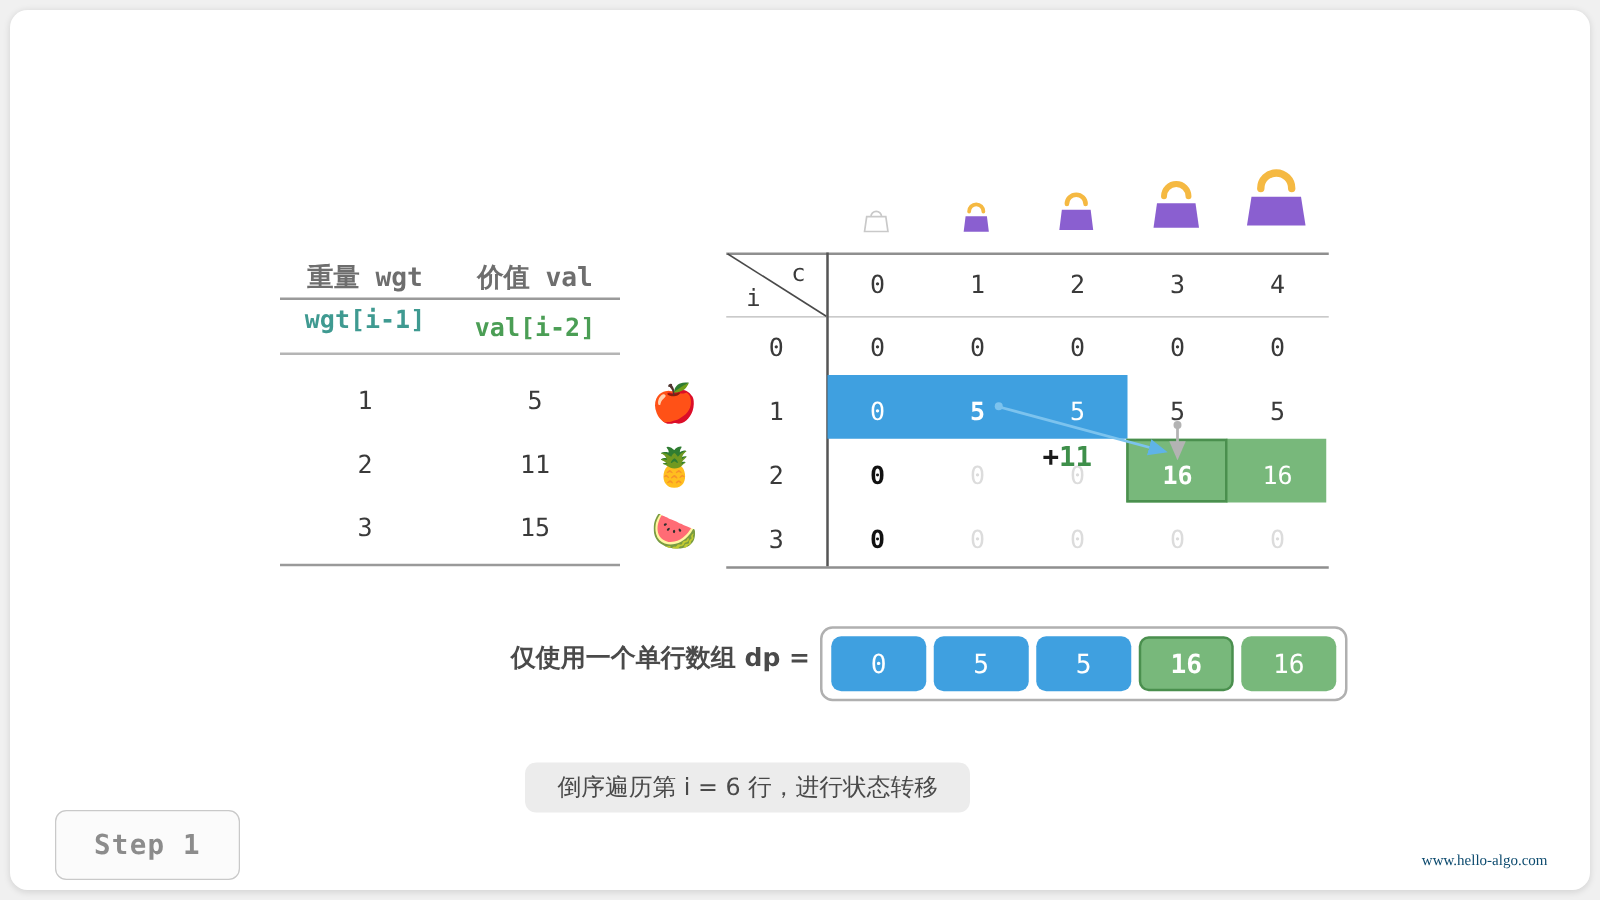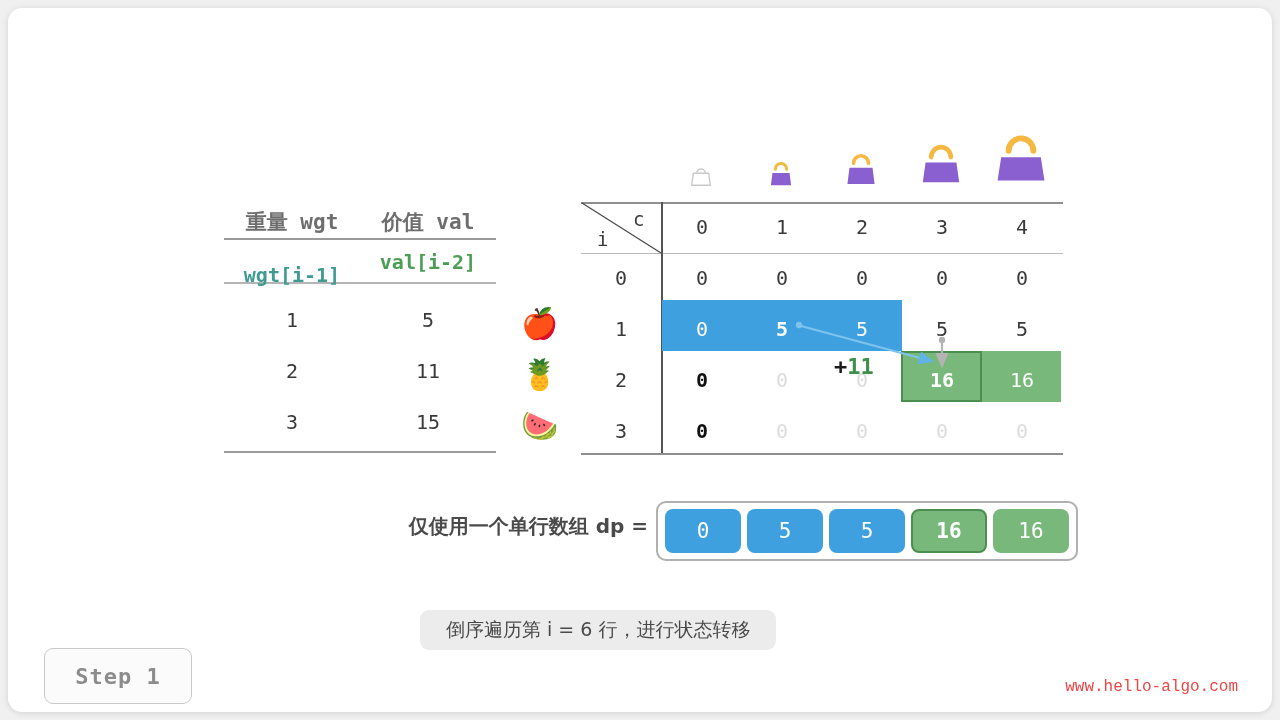--- a/index.html
+++ b/index.html
@@ -249,23 +249,23 @@
     font-weight: bold;
     color: #8c8c8c;
     letter-spacing: 1px;
   }
 
   
   #watermark {
     position: absolute;
     right: 34px;
     bottom: 16px;
-    font-family: Liberation Mono, monospace;
-    font-size: 16px;
-    color: #ef4444;
+    font-family: Liberation Serif, serif;
+    font-size: 12px;
+    color: #0c4a6e;
   }
 
   #arrows { position: absolute; left: 0; top: 0; width: 1264px; height: 704px; z-index: 7; pointer-events: none; }
 </style>
 </head>
 <body>
 
 <div id="card">
 
   <div class="bagcell" style="left:653px;">
@@ -300,21 +300,21 @@
   </div>
 
   <div id="left-table">
     <div class="lt-hline" style="top:40px;"></div>
     <div class="lt-hline thin" style="top:84px;"></div>
     <div class="lt-hline" style="top:253px;"></div>
 
     <div class="lt-col lt-head" style="left:136px; top:10px;">价值 val</div>
     <div class="lt-col lt-head" style="left:0px; top:10px;">重量 wgt</div>
 
-    <div class="lt-col lt-sub-w" style="left:0px; top:65px;">wgt[i-1]</div>
+    <div class="lt-col lt-sub-w" style="left:0px; top:45px;">wgt[i-1]</div>
     <div class="lt-col lt-sub-v" style="left:136px; top:52px;">val[i-2]</div>
 
     <div class="lt-col lt-cell" style="left:0px; top:110px;">1</div>
     <div class="lt-col lt-cell" style="left:136px; top:110px;">5</div>
 
     <div class="lt-col lt-cell" style="left:0px; top:161px;">2</div>
     <div class="lt-col lt-cell" style="left:136px; top:161px;">11</div>
 
     <div class="lt-col lt-cell" style="left:0px; top:212px;">3</div>
     <div class="lt-col lt-cell" style="left:136px; top:212px;">15</div>

